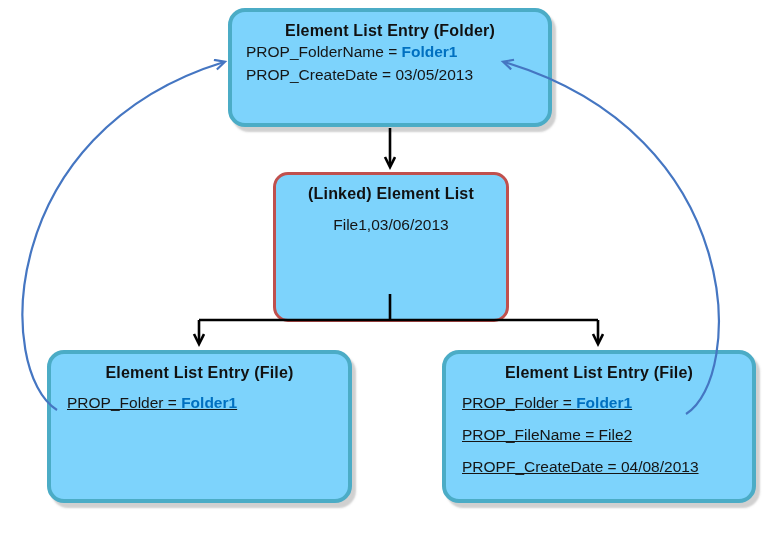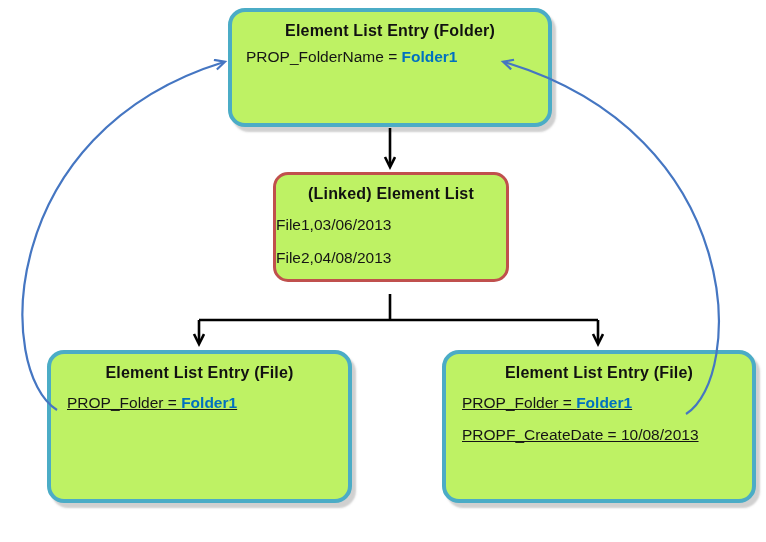--- a/index.html
+++ b/index.html
@@ -5,21 +5,21 @@
   html,body{margin:0;padding:0;background:#ffffff;}
   #canvas{
     position:relative;
     width:766px;height:542px;
     background:#ffffff;
     font-family:"Liberation Sans", sans-serif;
     overflow:hidden;
   }
   .node{
     position:absolute;
-    background:#bef264;
+    background:#7dd3fc;
     box-sizing:border-box;
     color:#151515;
   }
   .teal{
     border:4px solid var(--teal-border,#4BACC6);
     border-radius:17px;
     box-shadow:4px 5px 2px rgba(170,170,170,0.55);
   }
   .red{
     border:3px solid var(--red-border,#C0504D);
@@ -30,64 +30,65 @@
     font-size:16px;
     text-align:center;
     letter-spacing:0.2px;
     margin-top:10px;
     color:#111;
   }
   .prop-line{
     font-size:15.5px;
     line-height:23px;
     padding:0 14px;
-    margin-top:5px;
     white-space:nowrap;
   }
   .wide .prop-line{margin-top:9px;padding:0 16px;text-decoration:underline;}
   .center-line{
     font-size:15.5px;
     line-height:23px;
+    text-align:center;
     margin-top:10px;
   }
   .hl{
     color:var(--highlight-blue,#0070C0);
     font-weight:bold;
   }
   #arrow-layer{
     position:absolute;left:0;top:0;width:766px;height:542px;
     pointer-events:none;
     z-index:5;
   }
 </style>
 </head>
 <body>
 
 <div id="canvas">
 
   <div class="node teal" style="left:228px;top:8px;width:324px;height:119px;">
     <div class="box-title">Element List Entry (Folder)</div>
     <div class="prop-line"><span>PROP_FolderName = </span><span class="hl">Folder1</span></div>
+    <div class="prop-line">PROP_CreateDate = 03/05/2013</div>
   </div>
 
-  <div class="node red" style="left:273px;top:172px;width:236px;height:110px;">
+  <div class="node red" style="left:273px;top:172px;width:236px;height:150px;">
     <div class="box-title">(Linked) Element List</div>
     <div class="center-line">File1,03/06/2013</div>
-    <div class="center-line">File2,04/08/2013</div>
   </div>
 
   <div class="node teal wide" style="left:47px;top:350px;width:305px;height:153px;">
     <div class="box-title">Element List Entry (File)</div>
     <div class="prop-line"><span>PROP_Folder = </span><span class="hl">Folder1</span></div>
   </div>
 
   <div class="node teal wide" style="left:442px;top:350px;width:314px;height:153px;">
     <div class="box-title">Element List Entry (File)</div>
     <div class="prop-line"><span>PROP_Folder = </span><span class="hl">Folder1</span></div>
-    <div class="prop-line">PROPF_CreateDate = 10/08/2013</div>
+    <div class="prop-line">PROP_FileName = File2</div>
+    <div class="prop-line">PROPF_CreateDate = 04/08/2013</div>
   </div>
 
   <svg id="arrow-layer" viewBox="0 0 766 542" xmlns="http://www.w3.org/2000/svg">
     <defs>
       <marker id="vhead-black" viewBox="0 0 14 14" refX="10" refY="6" markerWidth="14" markerHeight="14" markerUnits="userSpaceOnUse" orient="auto">
         <path d="M1 1 L11 6 L1 11" fill="none" stroke-width="2.6" stroke="#000000"></path>
       </marker>
       <marker id="vhead-blue" viewBox="0 0 14 14" refX="10" refY="6" markerWidth="14" markerHeight="14" markerUnits="userSpaceOnUse" orient="auto">
         <path d="M1 1 L11 6 L1 11" fill="none" stroke-width="2.2" stroke="#4576C2"></path>
       </marker>

